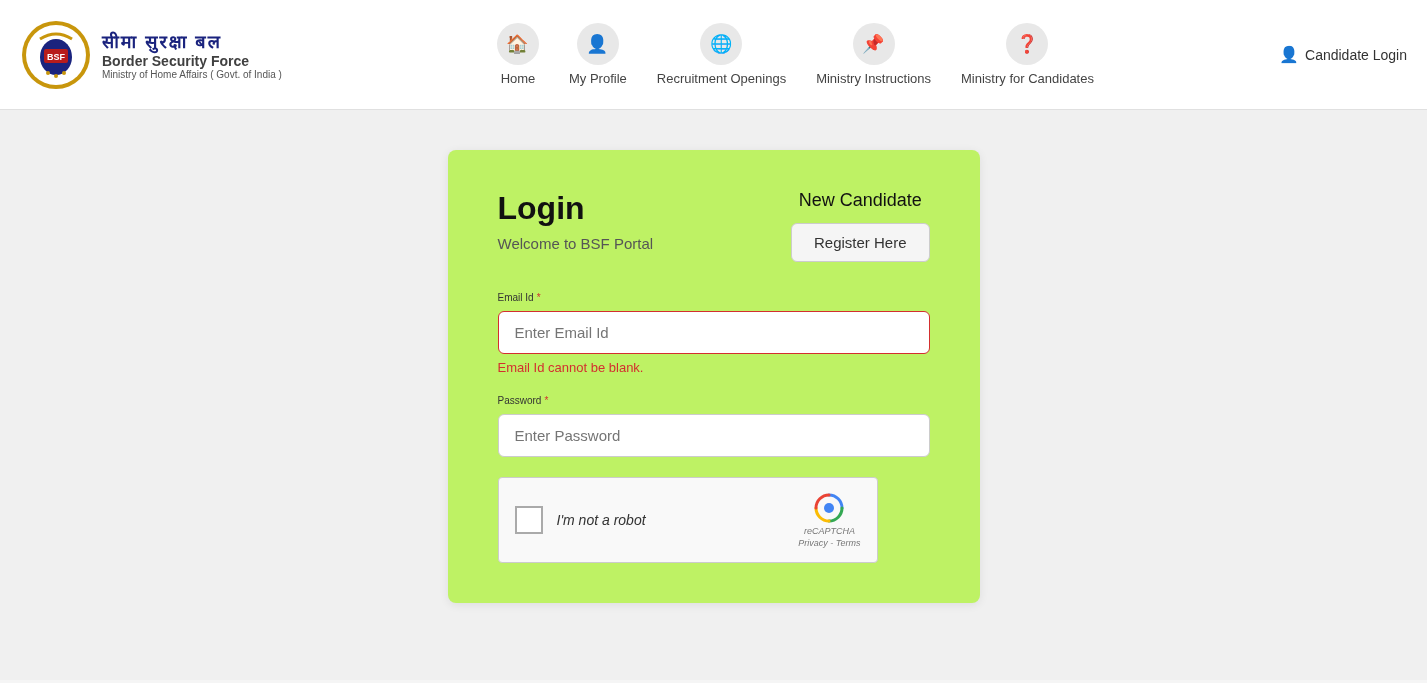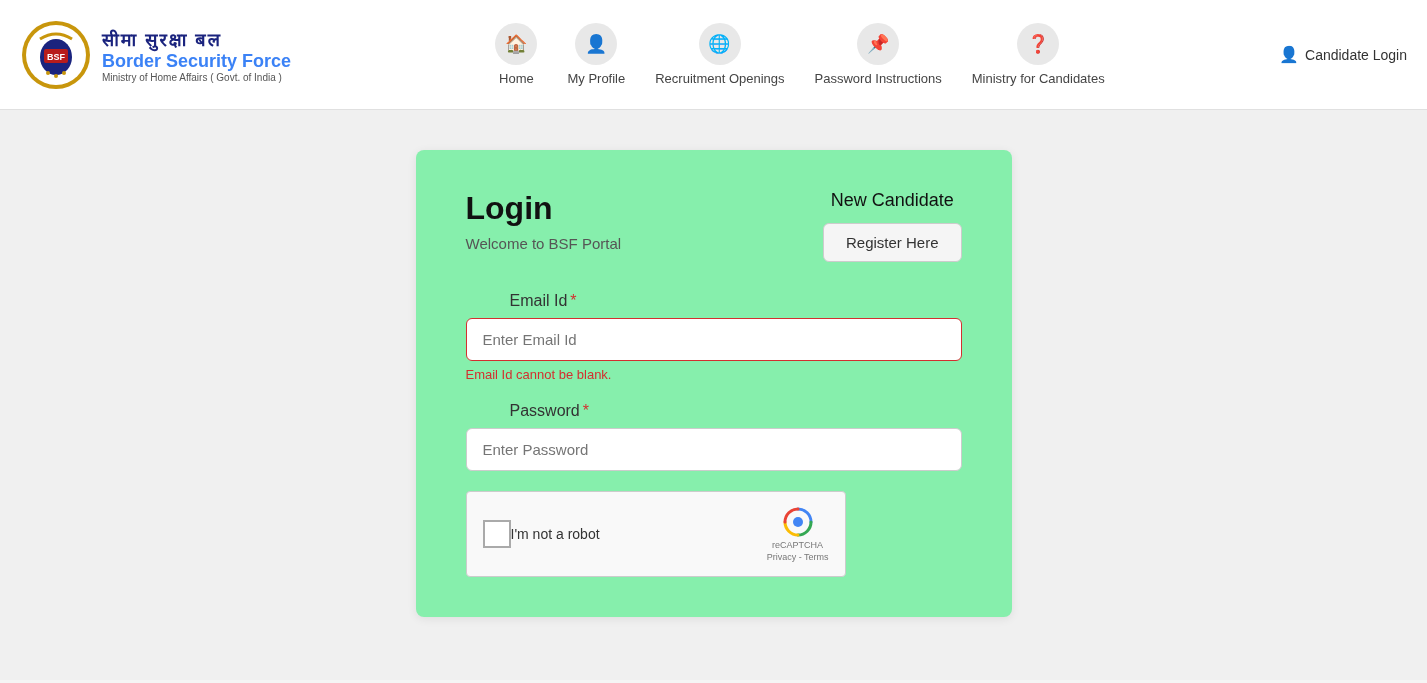--- a/index.html
+++ b/index.html
@@ -34,23 +34,23 @@
     }
 
     .logo-hindi {
       font-size: 18px;
       font-weight: bold;
       color: #1a237e;
       letter-spacing: 2px;
     }
 
     .logo-english {
-      font-size: 18px;
+      font-size: 14px;
       font-weight: bold;
-      color: #3b82f6;
+      color: #404040;
     }
 
     .logo-sub {
       font-size: 10px;
       color: #555;
     }
 
     .nav {
       display: flex;
       align-items: center;
@@ -101,24 +101,24 @@
     .main-content {
       background: #f0f0f0;
       min-height: 570px;
       display: flex;
       align-items: flex-start;
       justify-content: center;
       padding: 40px 20px;
     }
 
     .login-card {
-      background: #86efac;
+      background: #bef264;
       border-radius: 8px;
       padding: 40px 50px;
-      width: 596px;
+      width: 532px;
       box-shadow: 0 2px 10px rgba(0,0,0,0.08);
     }
 
     .card-top {
       display: flex;
       justify-content: space-between;
       align-items: flex-start;
       margin-bottom: 30px;
     }
 
@@ -158,25 +158,24 @@
       cursor: pointer;
       white-space: nowrap;
       text-align: center;
     }
 
     .form-group {
       margin-bottom: 20px;
     }
 
     .form-label {
-      font-size: 16px;
+      font-size: 10px;
       color: #333;
       margin-bottom: 8px;
       display: block;
-      margin-left: 44px;
     }
 
     .required {
       color: #d32f2f;
       margin-left: 3px;
     }
 
     .form-input {
       width: 100%;
       padding: 12px 16px;
@@ -199,20 +198,22 @@
 
     
     .recaptcha-box {
       border: 1px solid #ccc;
       border-radius: 4px;
       background: #f9f9f9;
       padding: 14px 16px;
       display: flex;
       align-items: center;
       width: 380px;
+      gap: 14px;
+      font-style: italic;
     }
 
     .recaptcha-checkbox {
       width: 28px;
       height: 28px;
       border: 2px solid #aaa;
       background: #fff;
       flex-shrink: 0;
     }
 
@@ -273,21 +274,21 @@
     <a class="nav-item" href="#">
       <div class="nav-icon">👤</div>
       <span>My Profile</span>
     </a>
     <a class="nav-item" href="#">
       <div class="nav-icon">🌐</div>
       <span>Recruitment Openings</span>
     </a>
     <a class="nav-item" href="#">
       <div class="nav-icon">📌</div>
-      <span>Password Instructions</span>
+      <span>Ministry Instructions</span>
     </a>
     <a class="nav-item" href="#">
       <div class="nav-icon">❓</div>
       <span>Ministry for Candidates</span>
     </a>
   </nav>
 
   <div class="candidate-login">
     <span class="person-icon">👤</span>
     <span>Candidate Login</span>

